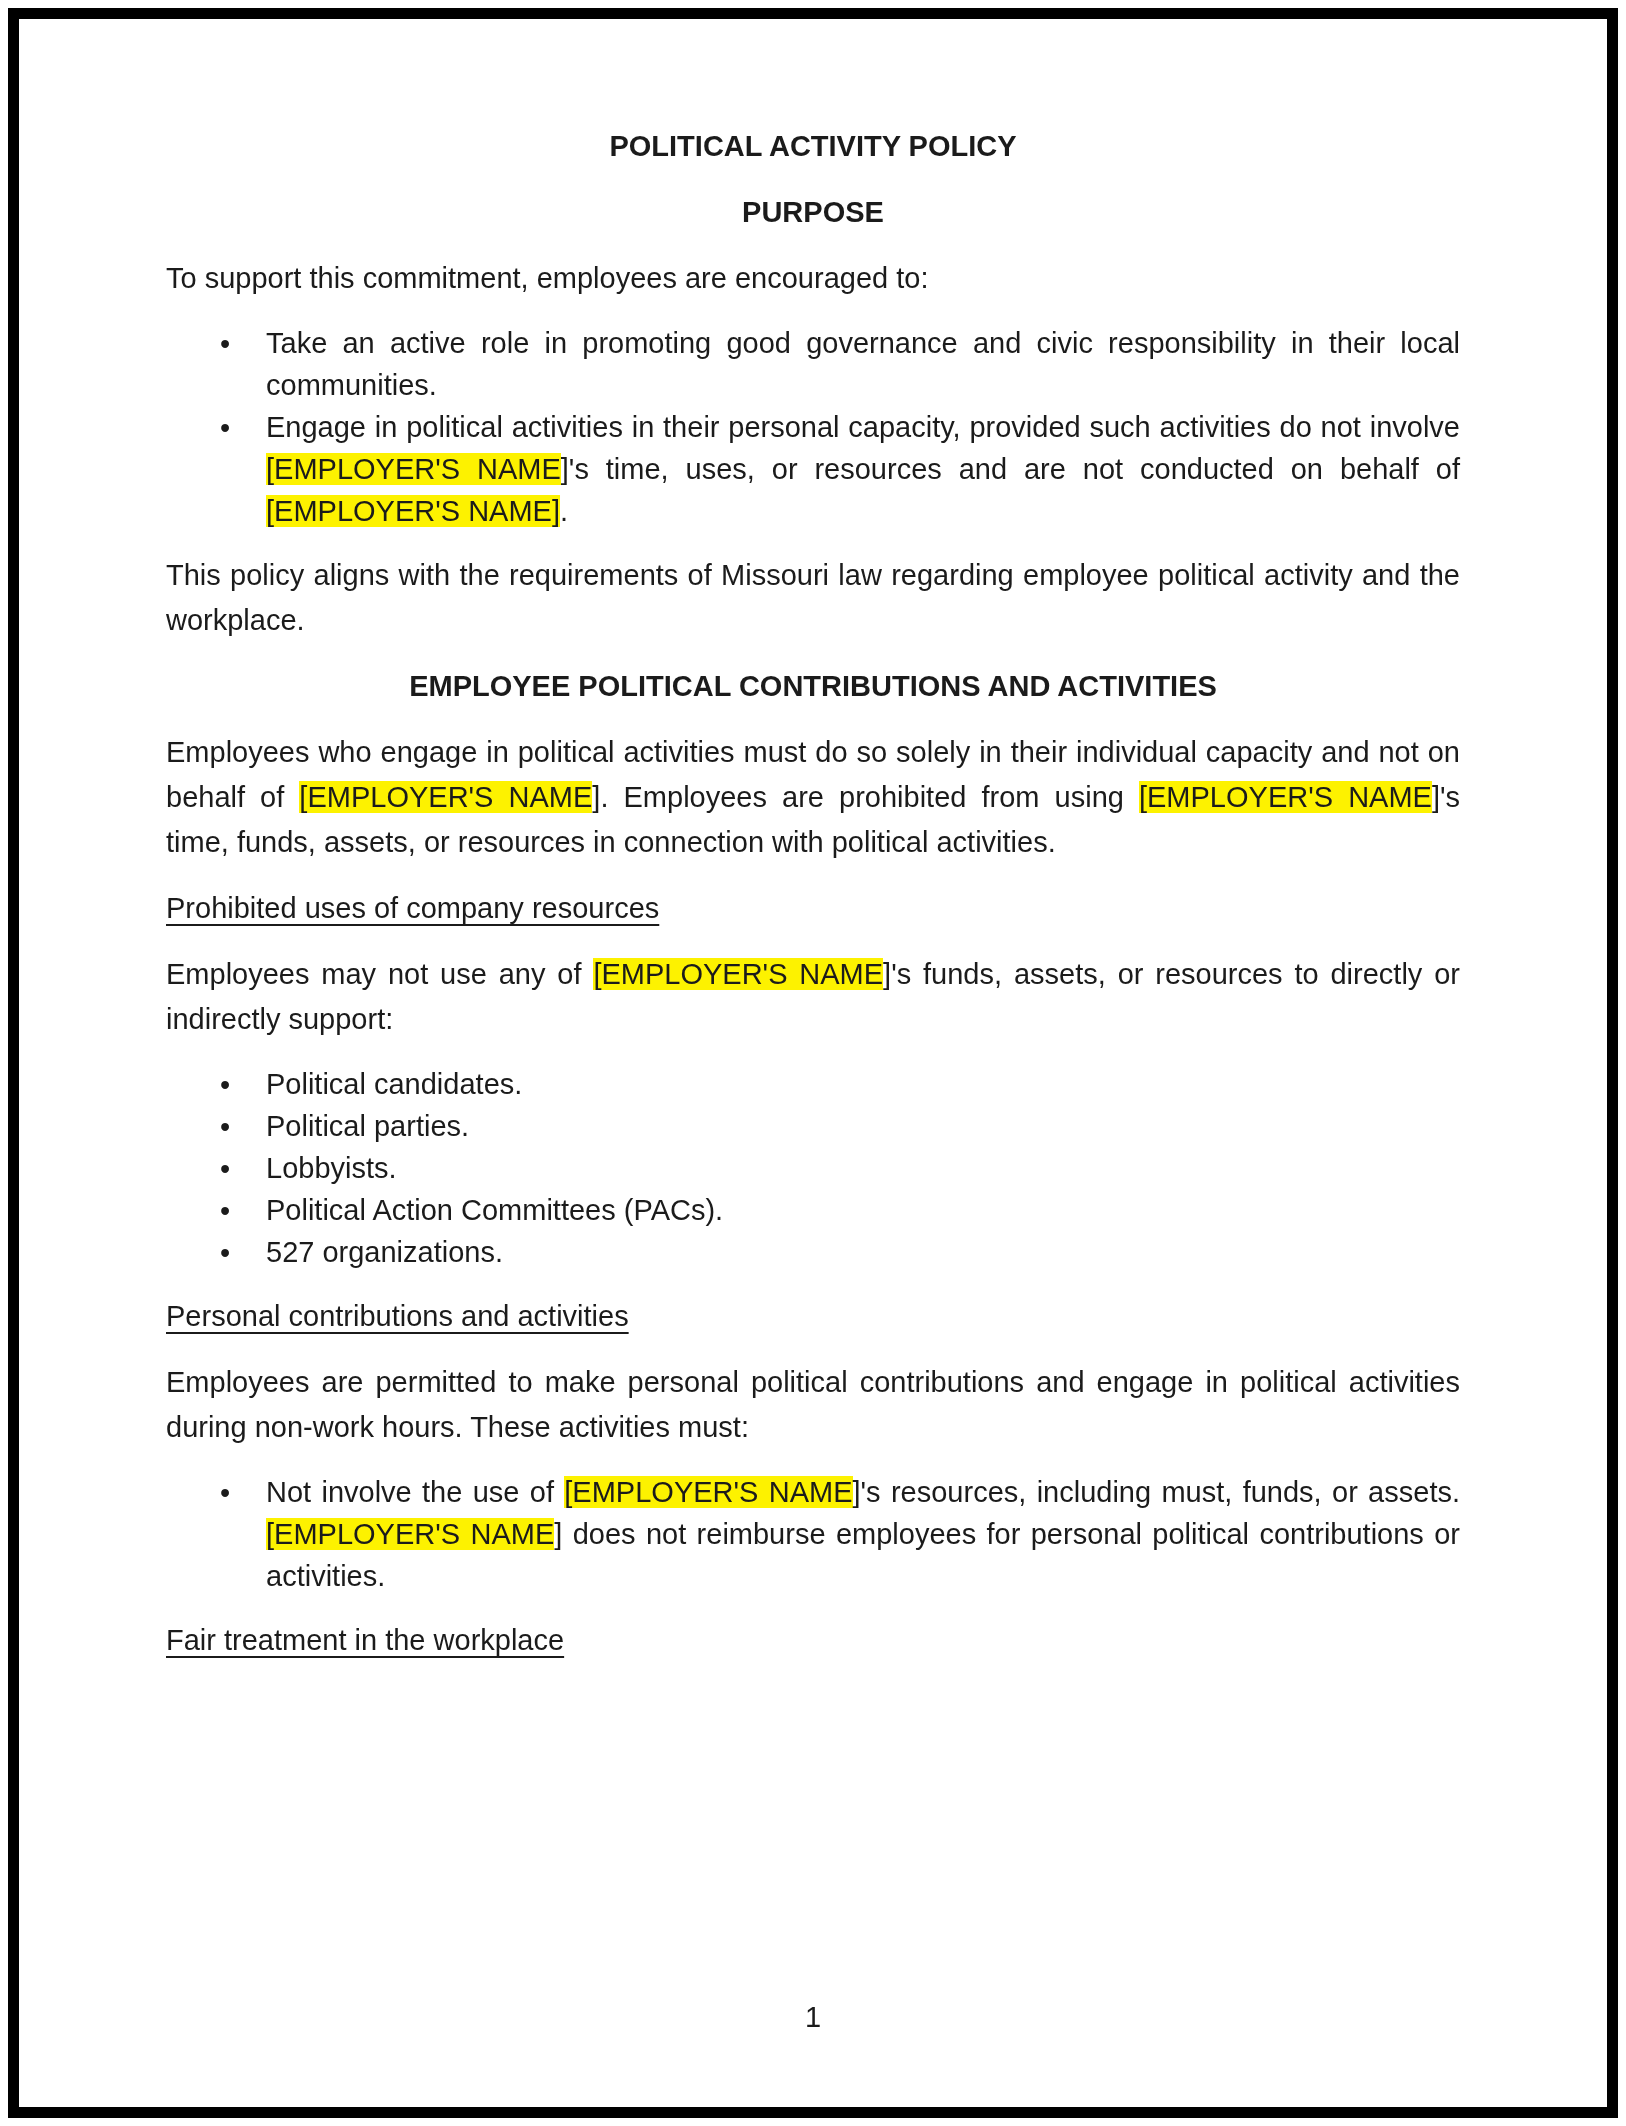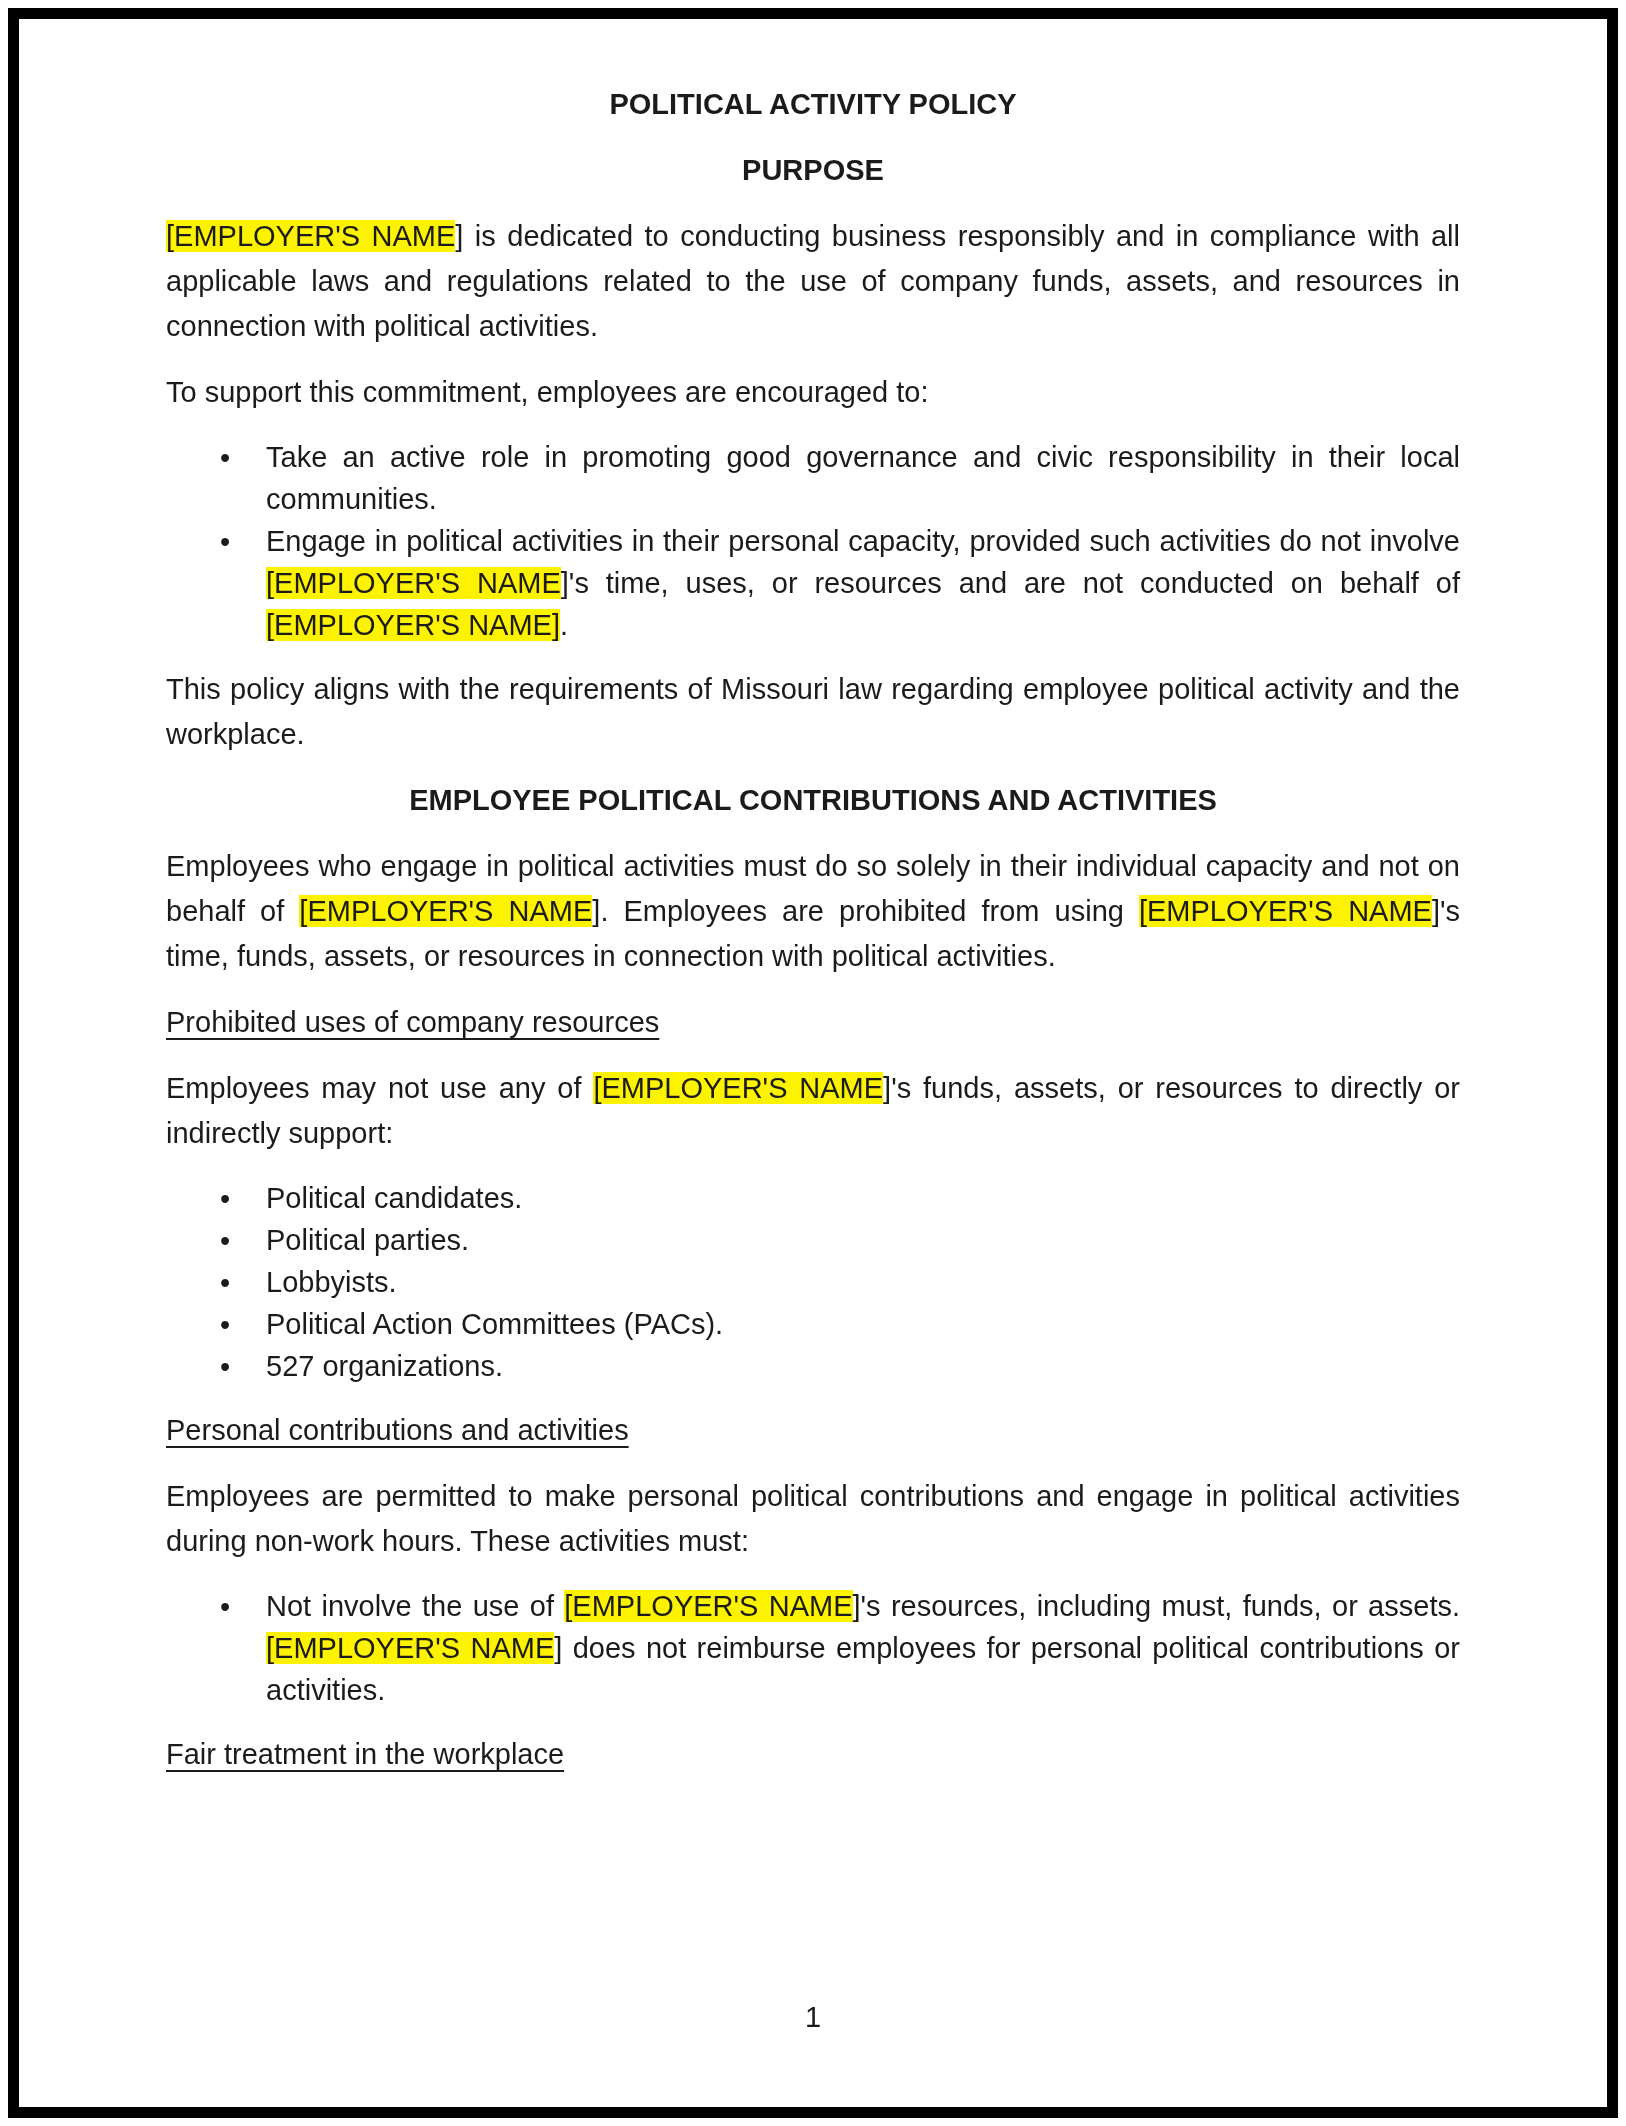--- a/index.html
+++ b/index.html
@@ -20,21 +20,21 @@
     inset: 8px;
     border: 11px solid #000000;
     pointer-events: none;
   }
   .content {
     position: absolute;
     left: 166px;
     right: 166px;
     top: 20px;
     bottom: 20px;
-    padding-top: 62px;
+    padding-top: 104px;
   }
   .doc-title {
     font-size: 29px;
     line-height: 45px;
     font-weight: bold;
     text-align: center;
     margin: 0 0 21px 0;
   }
   .heading {
     font-size: 29px;
@@ -93,21 +93,20 @@
 </style>
 </head>
 <body>
 
 <div class="page-frame"></div>
 
 <div class="content">
   <div class="doc-title">POLITICAL ACTIVITY POLICY</div>
   <main>
       <h2 class="heading">PURPOSE</h2>
-      <p class="para"><span class="hl">[EMPLOYER'S NAME</span><span>] is dedicated to conducting business responsibly and in compliance with all applicable laws and regulations related to the use of company funds, assets, and resources in connection with political activities.</span></p>
       <p class="para"><span>To support this commitment, employees are encouraged to:</span></p>
       <ul class="bullets">
         <li><span>Take an active role in promoting good governance and civic responsibility in their local communities.</span></li>
         <li><span>Engage in political activities in their personal capacity, provided such activities do not involve </span><span class="hl">[EMPLOYER'S NAME</span><span>]'s time, uses, or resources and are not conducted on behalf of </span><span class="hl">[EMPLOYER'S NAME]</span><span>.</span></li>
       </ul>
       <p class="para"><span>This policy aligns with the requirements of Missouri law regarding employee political activity and the workplace.</span></p>
       <h2 class="heading">EMPLOYEE POLITICAL CONTRIBUTIONS AND ACTIVITIES</h2>
       <p class="para"><span>Employees who engage in political activities must do so solely in their individual capacity and not on behalf of </span><span class="hl">[EMPLOYER'S NAME</span><span>]. Employees are prohibited from using </span><span class="hl">[EMPLOYER'S NAME</span><span>]'s time, funds, assets, or resources in connection with political activities.</span></p>
       <h3 class="subheading">Prohibited uses of company resources</h3>
       <p class="para"><span>Employees may not use any of </span><span class="hl">[EMPLOYER'S NAME</span><span>]'s funds, assets, or resources to directly or indirectly support:</span></p>

